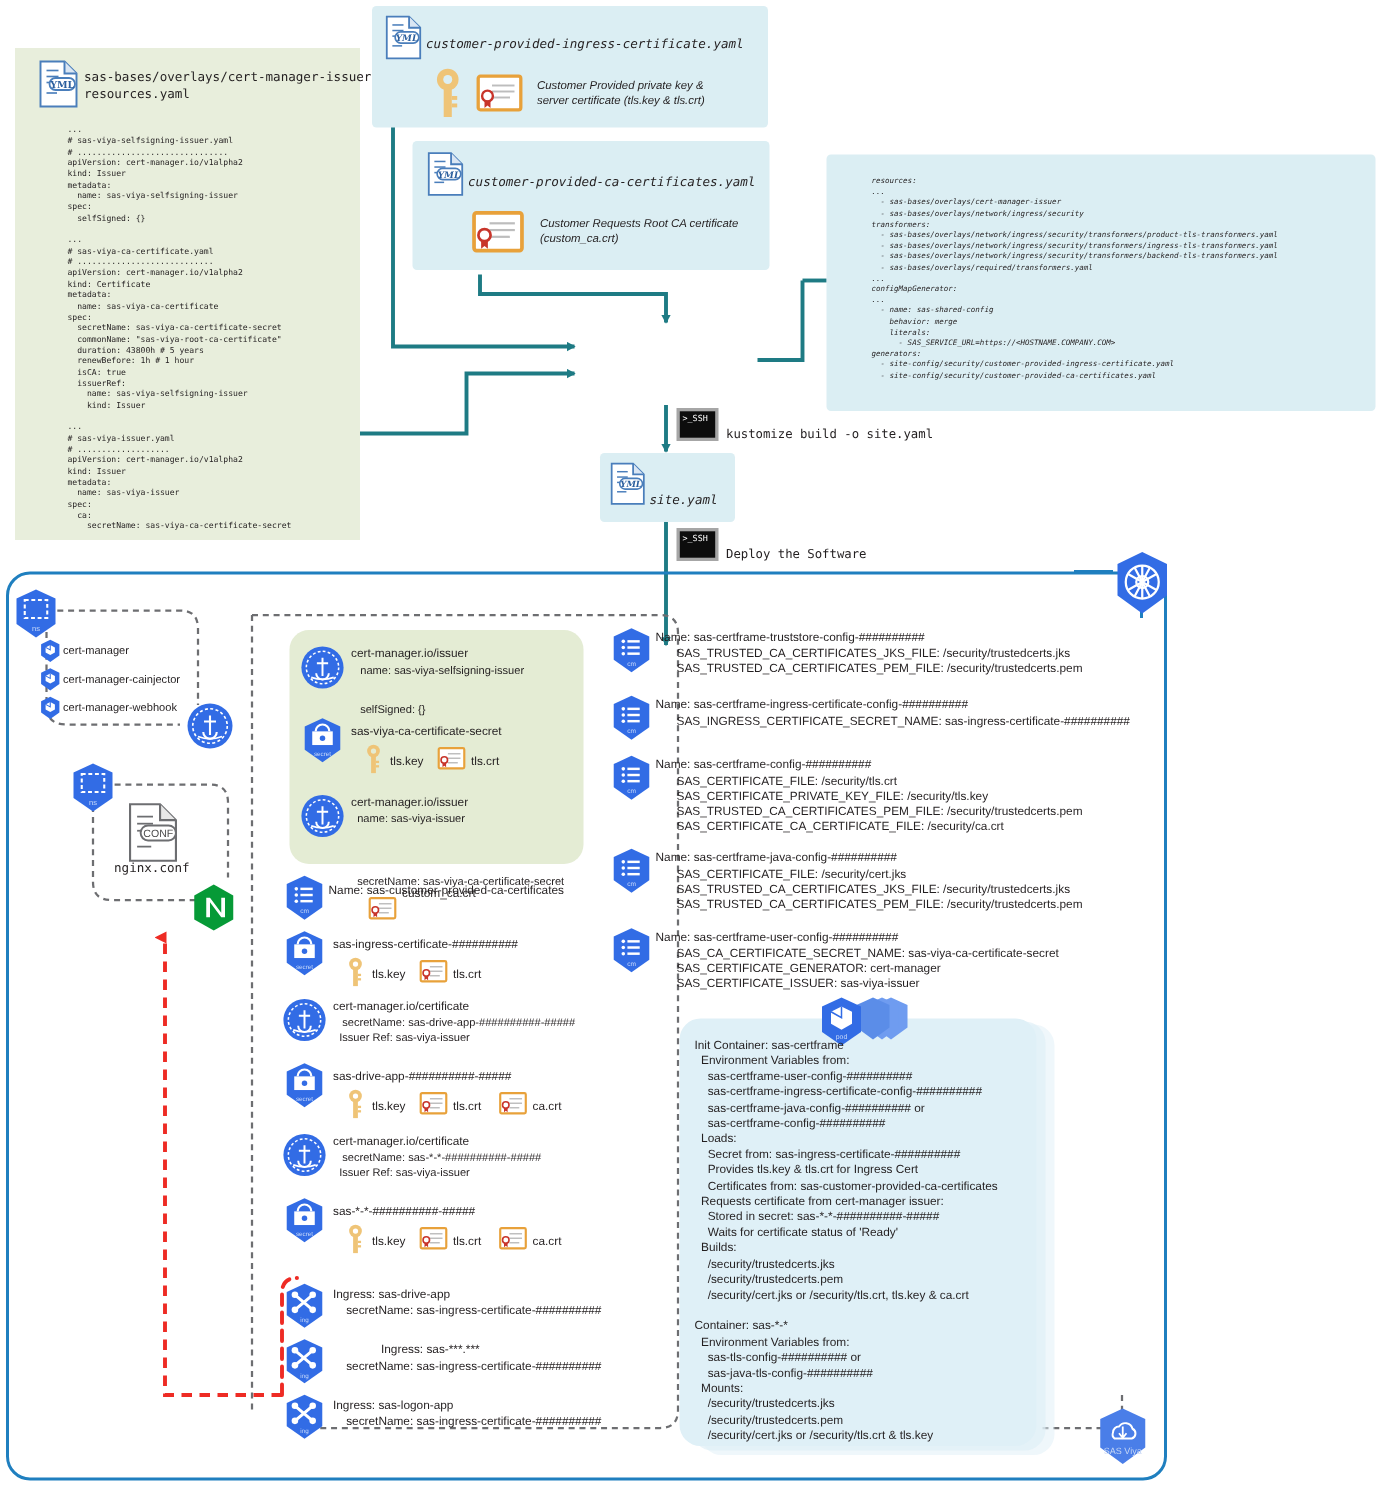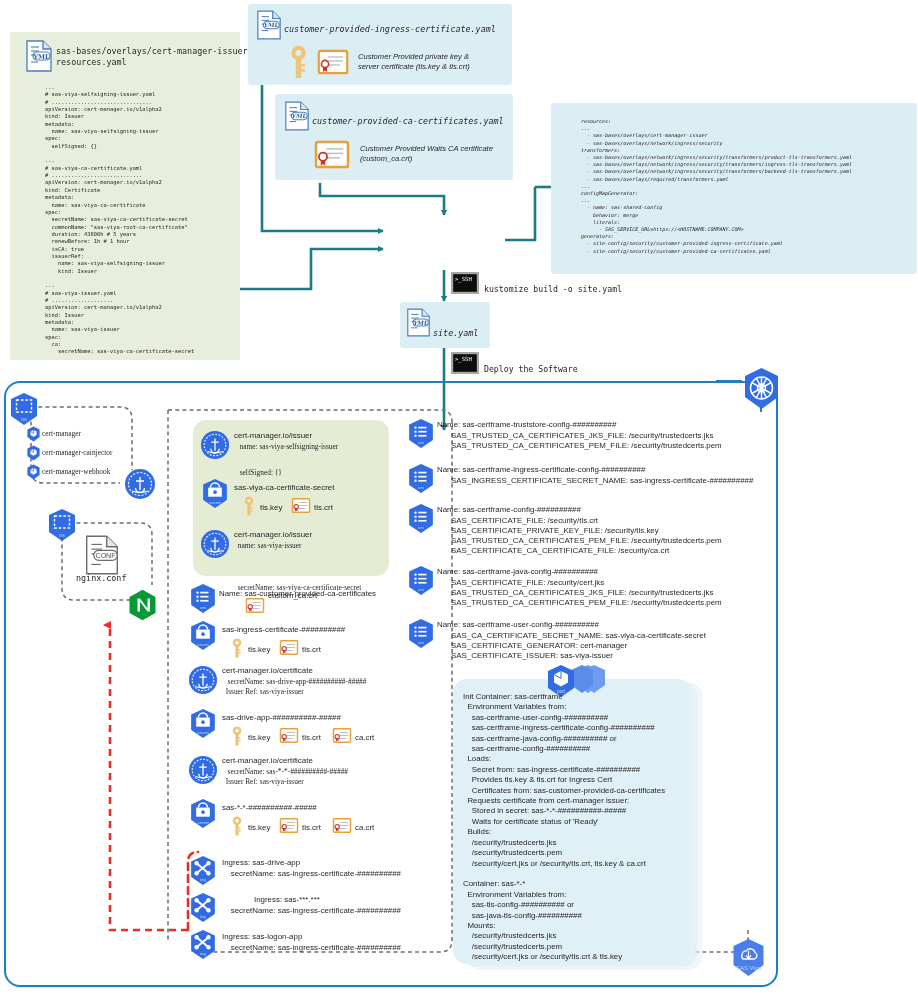--- a/index.html
+++ b/index.html
@@ -14,21 +14,21 @@
   .panel-pod{background:#dff0f7;border-radius:14px;}
   .panel-k8s{border:2.5px solid #1f7fbf;border-radius:16px;}
   .yamlcode{font-family:"DejaVu Sans Mono","Liberation Mono",monospace;
             font-size:5.4px;line-height:7.35px;color:#231f20;white-space:pre;}
   .kcode{font-family:"DejaVu Sans Mono","Liberation Mono",monospace;
          font-size:5.0px;line-height:7.2px;color:#231f20;white-space:pre;}
   .filelabel{font-family:"DejaVu Sans Mono","Liberation Mono",monospace;
              font-size:8.4px;color:#231f20;white-space:pre;line-height:10.5px;}
   .cmdlabel{font-family:"DejaVu Sans Mono","Liberation Mono",monospace;
             font-size:8.2px;color:#231f20;white-space:nowrap;}
-  .sans{font-family:Liberation Serif, serif;font-size:7.4px;
+  .sans{font-family:Liberation Sans, sans-serif;font-size:7.4px;
         line-height:9.6px;color:#231f20;white-space:pre;}
   .sans8{font-family:"Liberation Sans",sans-serif;font-size:7.9px;
          line-height:10.2px;color:#231f20;white-space:pre;}
   .cap{font-family:"Liberation Sans",sans-serif;font-size:7.6px;
        line-height:10px;color:#231f20;white-space:pre;}
   
   svg{display:block;overflow:visible;}
 </style>
 </head>
 <body>
@@ -200,21 +200,21 @@
         <rect x="0.8" y="0.8" width="28.4" height="22.4" rx="1.5" fill="#ffffff" stroke="#e8a13a" stroke-width="2.2"></rect>
         <g stroke="#bdbdbd" stroke-width="1.3">
           <line x1="10" y1="7" x2="25" y2="7"></line>
             <line x1="10" y1="11" x2="25" y2="11"></line>
           <line x1="10" y1="15" x2="22" y2="15"></line>
         </g>
         <circle cx="7" cy="14" r="3.6" fill="#ffffff" stroke="#c8352b" stroke-width="1.6"></circle>
         <path d="M5,17 L5,22 L7,20.4 L9,22 L9,17 z" fill="#c8352b"></path>
       </svg>
     </div>
-    <div class="abs cap" style="left:85px;top:50px;">Customer Provided Waits CA certificate
+    <div class="abs cap" style="left:85px;top:50px;">Customer Requests Root CA certificate
 (custom_ca.crt)</div>
   </div>
 
   <div class="abs panel-blue" style="left:551px;top:103px;width:366px;height:171px;">
     <pre class="abs kcode" style="left:30px;top:15px;margin:0;">resources:
 ...
   - sas-bases/overlays/cert-manager-issuer
   - sas-bases/overlays/network/ingress/security
 transformers:
   - sas-bases/overlays/network/ingress/security/transformers/product-tls-transformers.yaml

